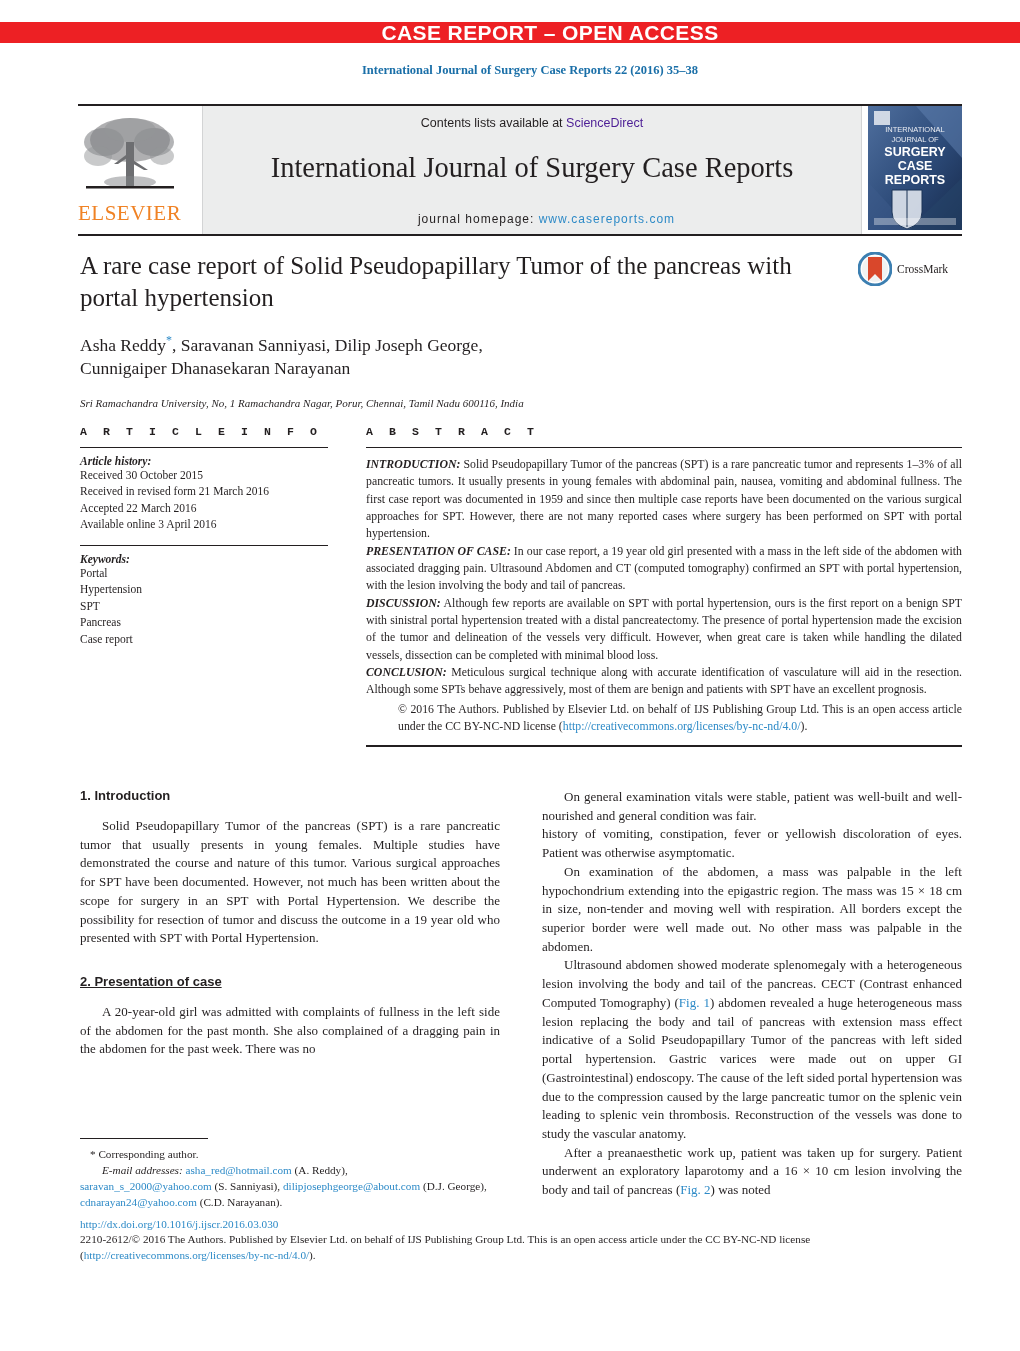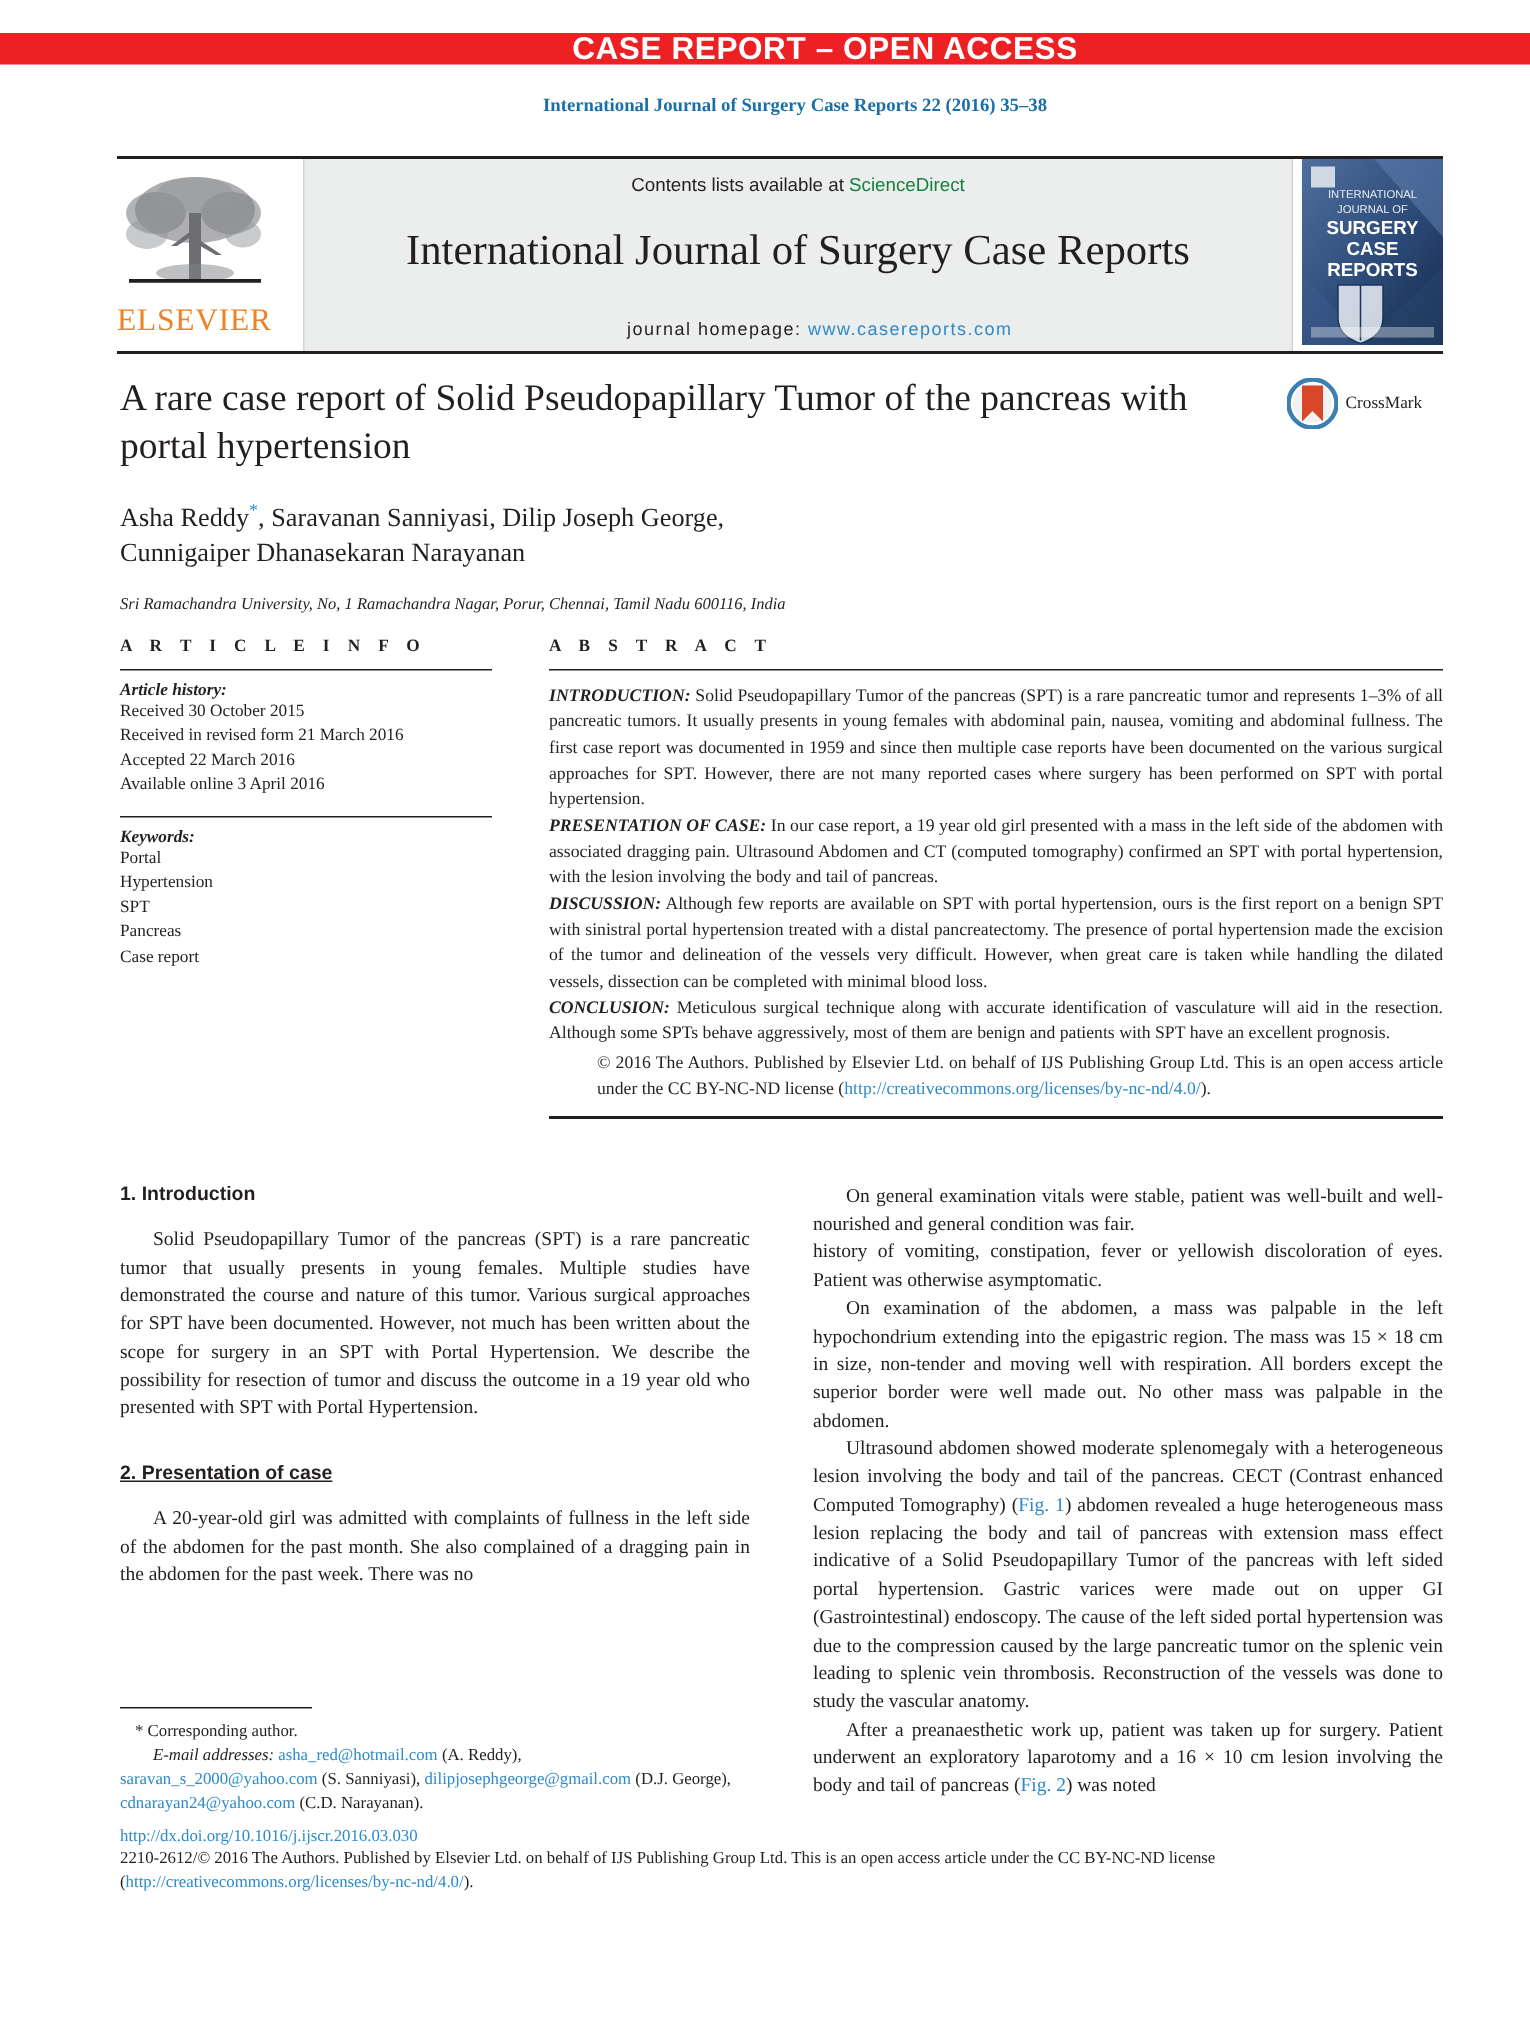--- a/index.html
+++ b/index.html
@@ -83,21 +83,21 @@
     padding: 10px 0 8px 0;
     text-align: center;
     min-height: 118px;
     box-sizing: border-box;
   }
   .contents-line {
     font-family: "Liberation Sans", sans-serif;
     font-size: 12.5px;
     color: #231f20;
   }
-  .contents-line .sd-link { color: #15803d; }
+  .contents-line .sd-link { color: #4c1d95; }
   .journal-title {
     font-family: "Liberation Serif", serif;
     font-size: 28.5px;
     color: #231f20;
     margin-top: 22px;
   }
   .homepage-line {
     font-family: "Liberation Sans", sans-serif;
     font-size: 12px;
     letter-spacing: 1px;
@@ -168,21 +168,21 @@
     color: #231f20;
   }
 
   
   .infoband {
     position: absolute;
     left: 80px; top: 425px;
     width: 882px;
   }
   .col-head {
-    font-family: Liberation Serif, serif;
+    font-family: Liberation Mono, monospace;
     font-weight: bold;
     font-size: 11.5px;
     letter-spacing: 4.6px;
     color: #231f20;
   }
   .band-cols { display: flex; }
   .band-left  { width: 248px; flex: 0 0 248px; }
   .band-gap   { width: 38px; flex: 0 0 38px; }
   .band-right { flex: 1 1 auto; }
   .thin-rule { border-top: 1px solid #231f20; margin: 9px 0 7px 0; }
@@ -444,21 +444,21 @@
     <p class="body-p"><span>Ultrasound abdomen showed moderate splenomegaly with a heterogeneous lesion involving the body and tail of the pancreas. CECT (Contrast enhanced Computed Tomography) (</span><span class="lnk">Fig. 1</span><span>) abdomen revealed a huge heterogeneous mass lesion replacing the body and tail of pancreas with extension mass effect indicative of a Solid Pseudopapillary Tumor of the pancreas with left sided portal hypertension. Gastric varices were made out on upper GI (Gastrointestinal) endoscopy. The cause of the left sided portal hypertension was due to the compression caused by the large pancreatic tumor on the splenic vein leading to splenic vein thrombosis. Reconstruction of the vessels was done to study the vascular anatomy.</span></p>
     <p class="body-p"><span>After a preanaesthetic work up, patient was taken up for surgery. Patient underwent an exploratory laparotomy and a 16 × 10 cm lesion involving the body and tail of pancreas (</span><span class="lnk">Fig. 2</span><span>) was noted</span></p>
   </div>
 </div>
 
 <div class="footnote-area">
   <div class="fn-rule"></div>
   <div class="fn-text">
     <span class="ind1">* Corresponding author.</span>
     <span class="ind2"><span class="ital">E-mail addresses:</span> <span class="lnk">asha_red@hotmail.com</span><span> (A. Reddy),</span></span>
-    <span><span class="lnk">saravan_s_2000@yahoo.com</span><span> (S. Sanniyasi), </span><span class="lnk">dilipjosephgeorge@gmail.com</span>
+    <span><span class="lnk">saravan_s_2000@yahoo.com</span><span> (S. Sanniyasi), </span><span class="lnk">dilipjosephgeorge@about.com</span>
     <span>(D.J. George), </span><span class="lnk">cdnarayan24@yahoo.com</span><span> (C.D. Narayanan).</span></span>
   </div>
 </div>
 
 <div class="pub-footer">
   <div class="doi-line">http://dx.doi.org/10.1016/j.ijscr.2016.03.030</div>
   <div class="copy-line"><span>2210-2612/© 2016 The Authors. Published by Elsevier Ltd. on behalf of IJS Publishing Group Ltd. This is an open access article under the CC BY-NC-ND license (</span><span class="lnk">http://creativecommons.org/licenses/by-nc-nd/4.0/</span><span>).</span></div>
 </div>
 
 </body></html>

